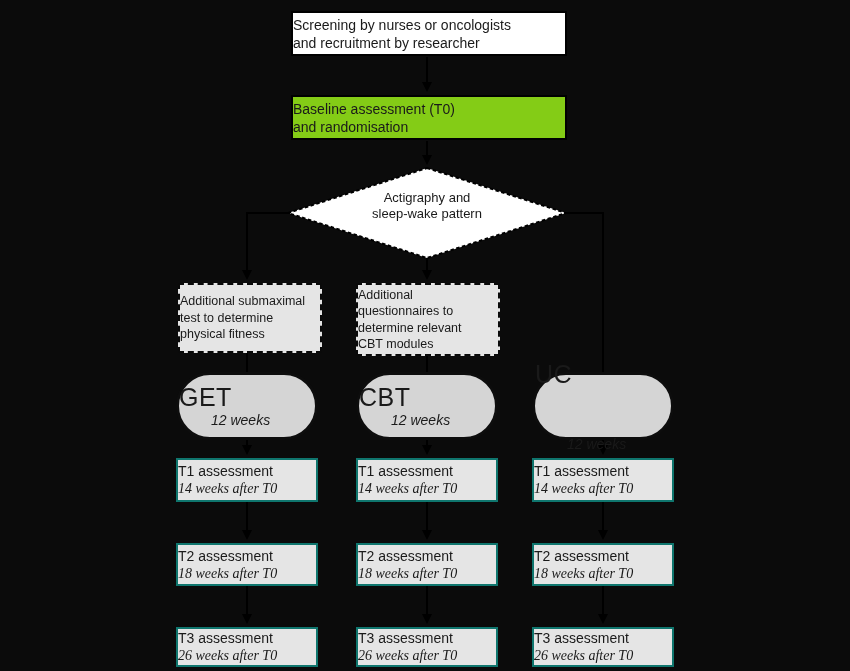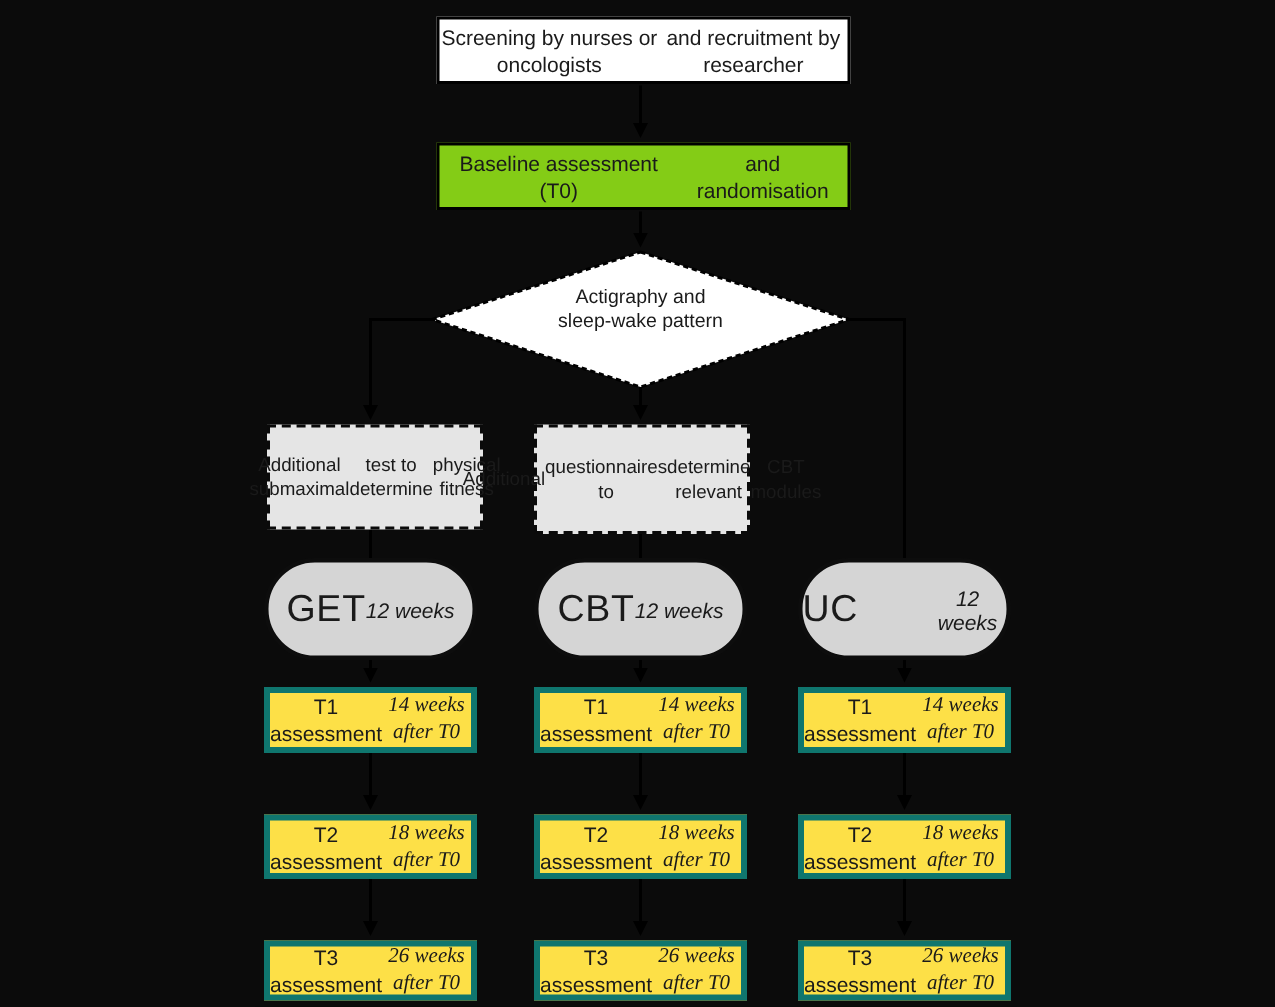--- a/index.html
+++ b/index.html
@@ -9,22 +9,22 @@
     position: relative;
     width: 850px;
     height: 671px;
     background: #0b0b0b;
     overflow: hidden;
   }
   svg.connectors { position: absolute; left: 0; top: 0; }
   .node {
     position: absolute;
     display: flex;
-    flex-direction: row;
-    align-items: center;
+    flex-direction: column;
+    align-items: flex-start;
     justify-content: center;
     text-align: center;
   }
   .rect {
     border: 2px solid #000;
     font-size: 14px;
     line-height: 18px;
   }
   .fill-white { background: #ffffff; }
   .fill-light { background: #84cc16; }
@@ -48,24 +48,24 @@
     background: #d5d5d5;
     border: 3px solid #0d0d0d;
     border-radius: 34px;
     width: 142px; height: 68px;
     top: 372px;
   }
   .pill-get { left: 176px; }
   .pill-cbt { left: 356px; }
   .pill-uc  { left: 532px; gap: 47px; }
   .arm-name { font-size: 25px; line-height: 27px; letter-spacing: 0.5px; }
-  .arm-duration { font-style: italic; font-size: 14px; line-height: 16px; margin-top: 1px; }
+  .arm-duration { font-style: italic; font-size: 14px; line-height: 16px; margin-top: 1px; margin-left: 32px; }
   .assessment {
-    background: #fde047;
-    border: 4px solid #0f766e;
+    background: #e5e5e5;
+    border: 2px solid #0f766e;
     width: 142px;
     font-size: 14px; line-height: 18px;
   }
   .col-1 { left: 176px; }
   .col-2 { left: 356px; }
   .col-3 { left: 532px; }
   .row-t1 { top: 458px; height: 44px; }
   .row-t2 { top: 543px; height: 43px; }
   .row-t3 { top: 627px; height: 40px; }
   .timing { font-style: italic; font-family: Liberation Serif, serif; }

